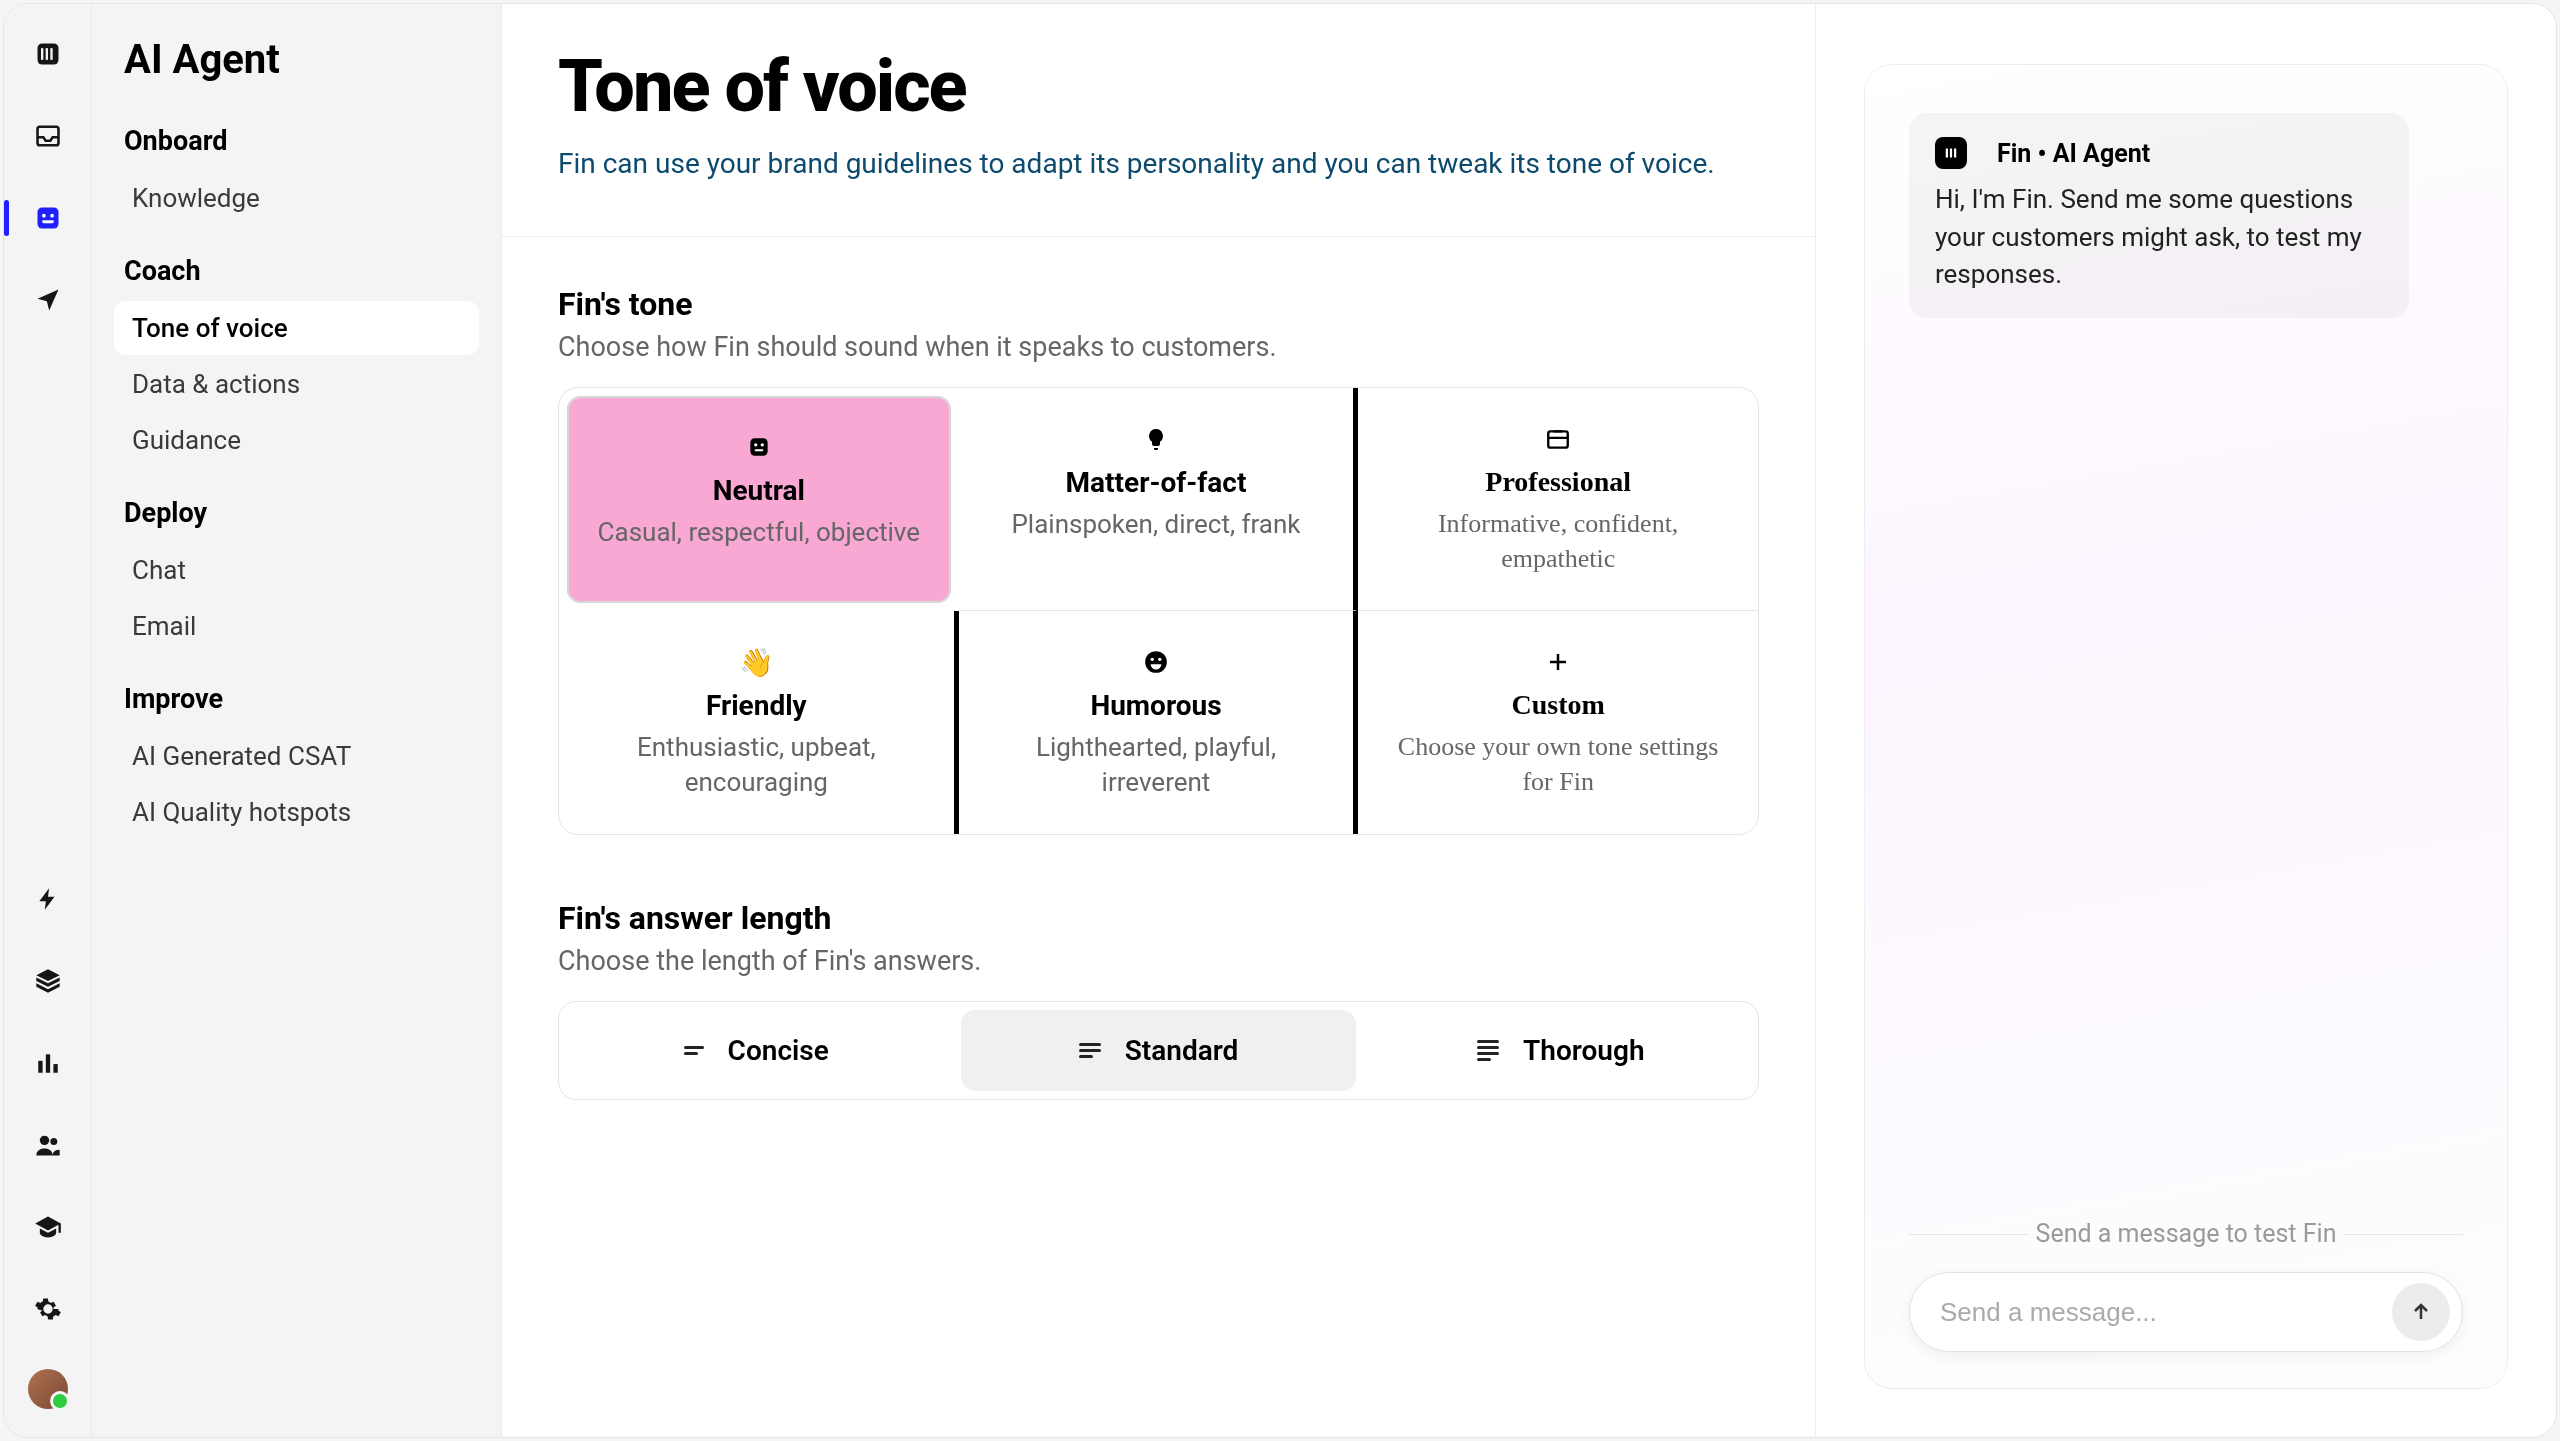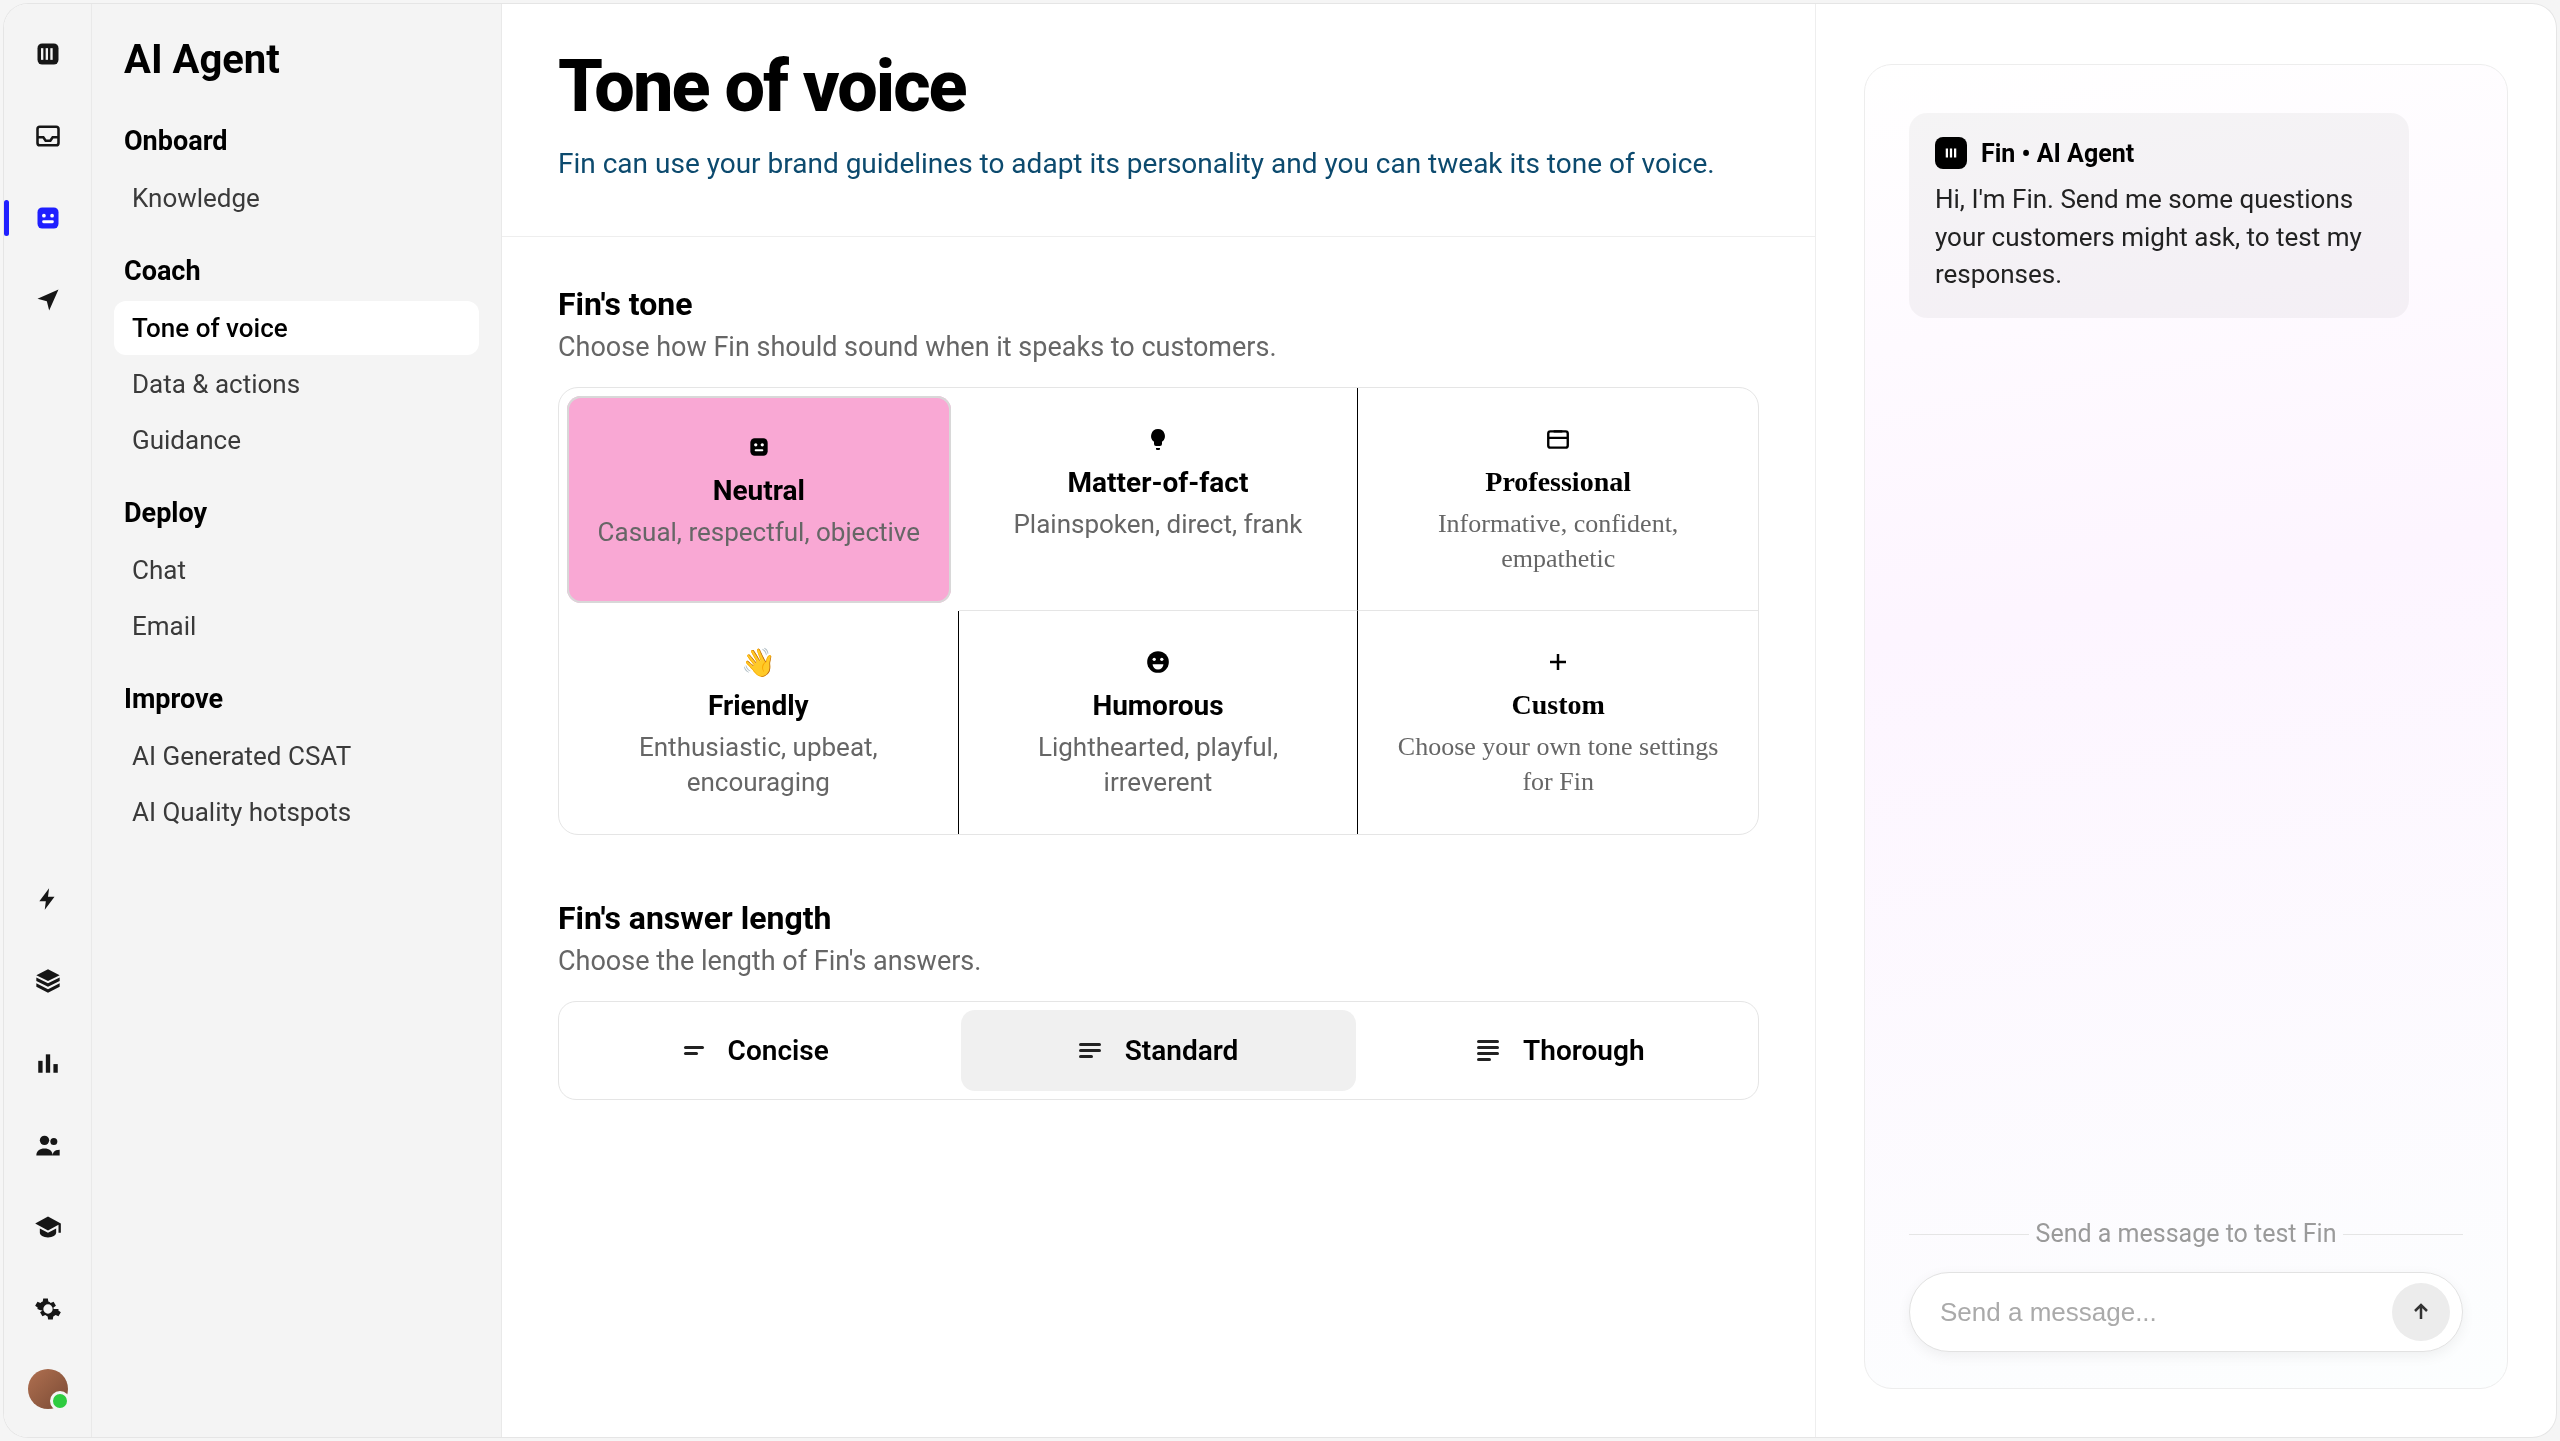--- a/index.html
+++ b/index.html
@@ -144,21 +144,21 @@
   }
   .tone-grid {
     display: grid;
     grid-template-columns: repeat(3, 1fr);
     border: 1px solid #e5e5e5;
     border-radius: 20px;
     overflow: hidden;
     margin-bottom: 64px;
   }
   .tone-card {
-    border-right: 1px solid #000000;
+    border-right: 5px solid #000000;
     border-bottom: 1px solid #e5e5e5;
     padding: 34px 28px;
     text-align: center;
     cursor: pointer;
   }
   .tone-card:nth-child(3n) { border-right: none; font-family: Liberation Serif, serif; }
   .tone-card:nth-child(n+4) { border-bottom: none; }
   .tone-card.selected {
     background: #f9a8d4;
     box-shadow: inset 0 0 0 2px #d8d8d8;
@@ -236,21 +236,21 @@
   }
   .chat-msg {
     background: rgba(0,0,0,0.04);
     border-radius: 18px;
     padding: 24px 26px;
     max-width: 500px;
   }
   .chat-msg-head {
     display: flex;
     align-items: center;
-    gap: 14px;
+    gap: 30px;
     font-size: 25px;
     font-weight: 700;
     margin-bottom: 12px;
   }
   .chat-msg-head .fin-badge {
     width: 32px;
     height: 32px;
     background: #000;
     border-radius: 8px;
     display: inline-flex;

